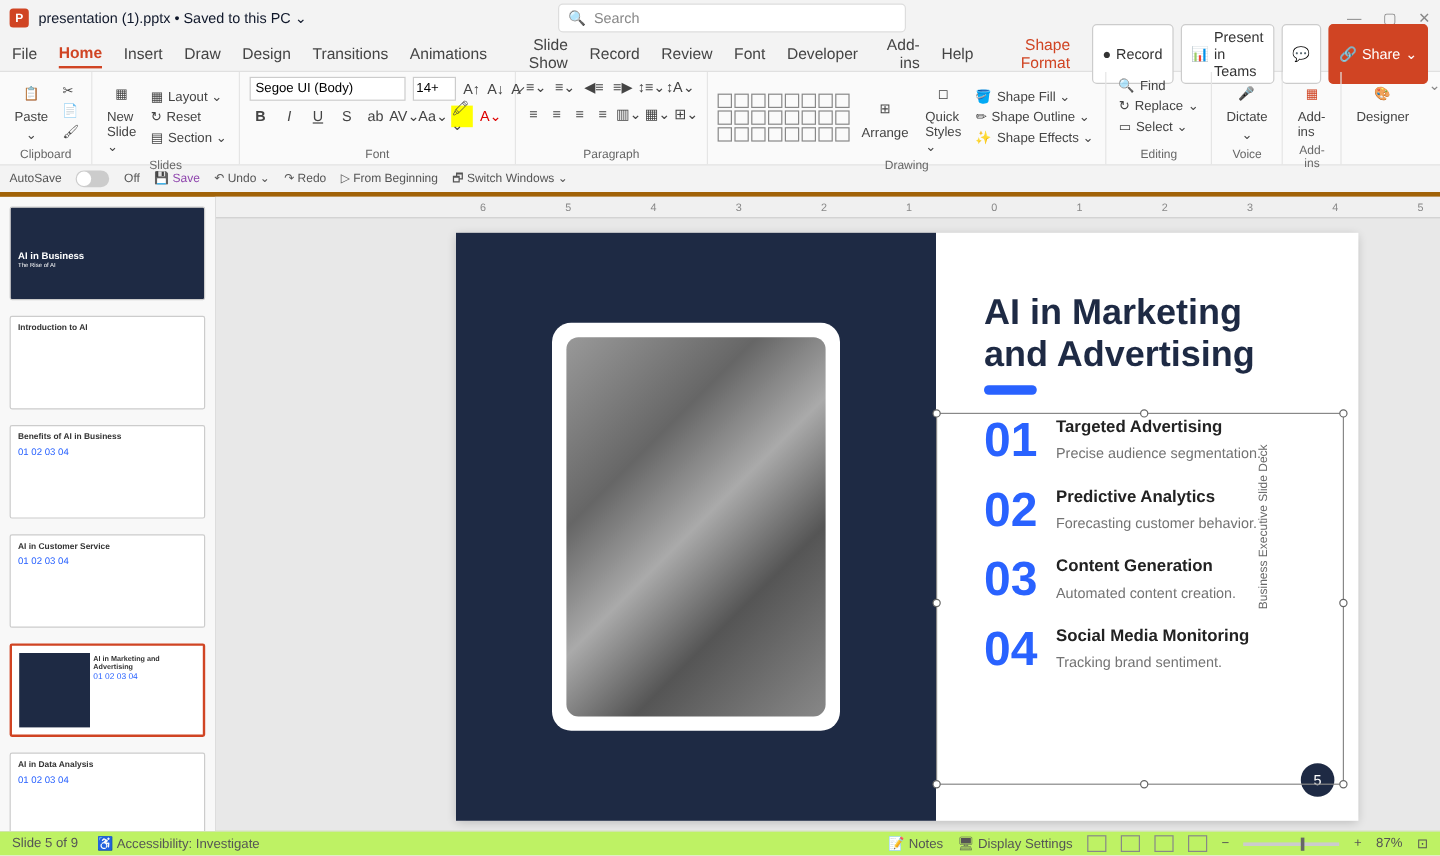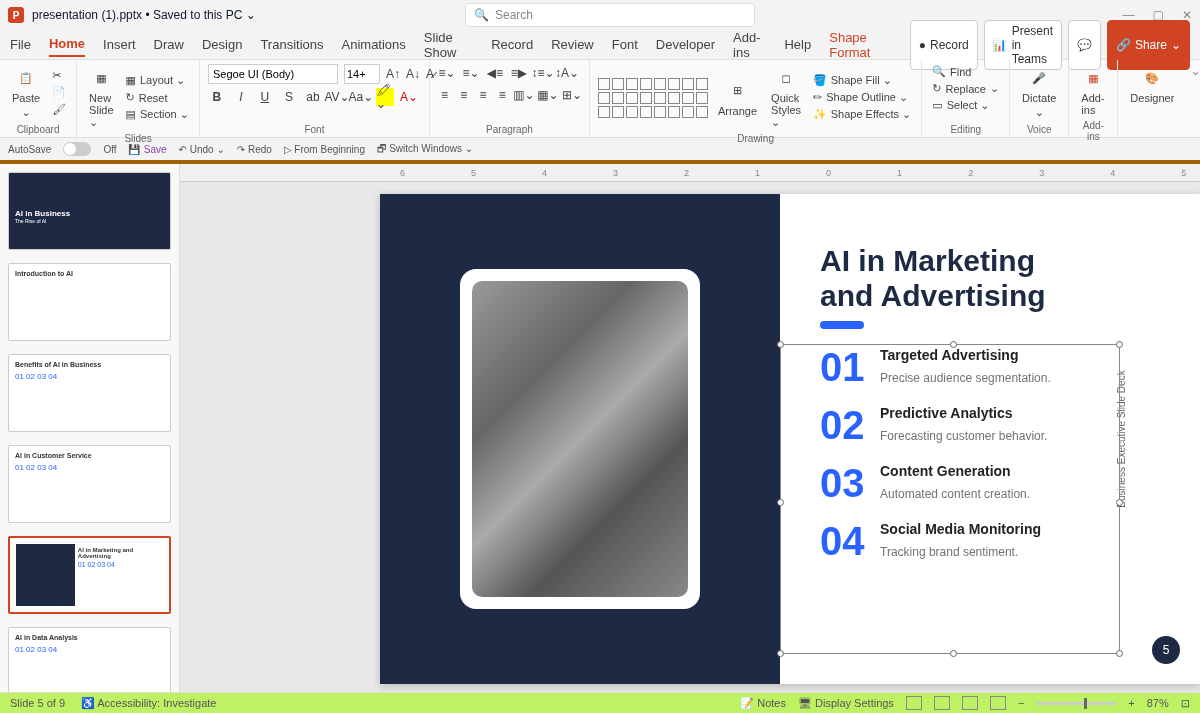--- a/index.html
+++ b/index.html
@@ -7,21 +7,21 @@
 
 
 .titlebar { height: 30px; background: #f3f3f3; display: flex; align-items: center; padding: 0 8px; gap: 8px; }
 .app-icon { width: 16px; height: 16px; background: #d04423; border-radius: 3px; display: flex; align-items: center; justify-content: center; color: white; font-size: 10px; font-weight: bold; }
 .doc-title { color: #0f172a; font-size: 12px; }
 .search-box { margin-left: auto; margin-right: auto; width: 290px; height: 24px; background: #fff; border: 1px solid #ddd; border-radius: 4px; display: flex; align-items: center; padding: 0 8px; gap: 6px; color: #888; position: absolute; left: 465px; }
 .win-controls { margin-left: auto; display: flex; gap: 18px; color: #888; }
 
 
 .tabs { height: 30px; display: flex; align-items: center; padding: 0 10px; gap: 18px; background: #f3f3f3; border-bottom: 1px solid #e0e0e0; }
-.tab { font-size: 13px; color: #444; cursor: pointer; padding: 4px 0; }
+.tab { font-size: 13px; color: #444; cursor: pointer; padding: 4px 0; text-align: right; }
 .tab.active { color: #d04423; border-bottom: 2px solid #d04423; font-weight: 600; }
 .tab.special { color: #d04423; }
 .tabs-right { margin-left: auto; display: flex; gap: 6px; }
 .tabs-right .btn { border: 1px solid #ccc; border-radius: 4px; padding: 3px 8px; font-size: 12px; display: flex; align-items: center; gap: 4px; background: #fff; }
 .btn.share { background: #d04423; color: white; border-color: #d04423; }
 
 
 .ribbon { height: 78px; background: #fafafa; border-bottom: 1px solid #ddd; display: flex; }
 .ribbon-group { border-right: 1px solid #e5e5e5; padding: 4px 8px 2px; display: flex; flex-direction: column; justify-content: space-between; }
 .ribbon-group-label { font-size: 10px; color: #666; text-align: center; margin-top: auto; padding-top: 2px; }
@@ -44,21 +44,21 @@
 
 .main { display: flex; height: 528px; }
 .thumb-panel { width: 180px; background: #f8f8f8; border-right: 1px solid #ddd; overflow-y: auto; padding: 8px; }
 .thumb { background: white; border: 1px solid #ccc; border-radius: 2px; margin-bottom: 13px; height: 78px; padding: 6px; font-size: 7px; position: relative; overflow: hidden; }
 .thumb.active { border: 2px solid #d04423; }
 .thumb-dark { background: #1e2a44; color: white; }
 
 .editor { flex: 1; background: #e8e8e8; position: relative; overflow: hidden; }
 .ruler-h { height: 18px; background: #f0f0f0; border-bottom: 1px solid #ccc; font-size: 9px; color: #888; display: flex; align-items: center; padding-left: 220px; gap: 66px; }
 .slide-area { position: absolute; left: 200px; top: 30px; }
-.slide { width: 820px; height: 490px; background: white; box-shadow: 0 2px 8px rgba(0,0,0,0.2); display: flex; }
+.slide { width: 752px; height: 490px; background: white; box-shadow: 0 2px 8px rgba(0,0,0,0.2); display: flex; }
 .slide-left { width: 400px; background: #1e2a44; display: flex; align-items: center; justify-content: center; }
 .photo-frame { width: 240px; height: 340px; background: #fff; border-radius: 16px; padding: 12px; }
 .photo { width: 100%; height: 100%; background: linear-gradient(135deg, #999 0%, #666 30%, #aaa 50%, #555 70%, #888 100%); border-radius: 10px; }
 .slide-right { flex: 1; padding: 50px 40px 30px; position: relative; }
 .slide-title { font-size: 30px; font-weight: bold; color: #1e2a44; line-height: 1.15; }
 .accent-bar { width: 44px; height: 8px; background: #2962ff; border-radius: 4px; margin-top: 8px; }
 .items { margin-top: 18px; }
 .item { display: flex; margin-bottom: 18px; align-items: flex-start; }
 .item-num { font-size: 40px; font-weight: bold; color: #2962ff; line-height: 1; width: 60px; }
 .item-body h4 { font-size: 14px; color: #222; font-weight: 600; }

